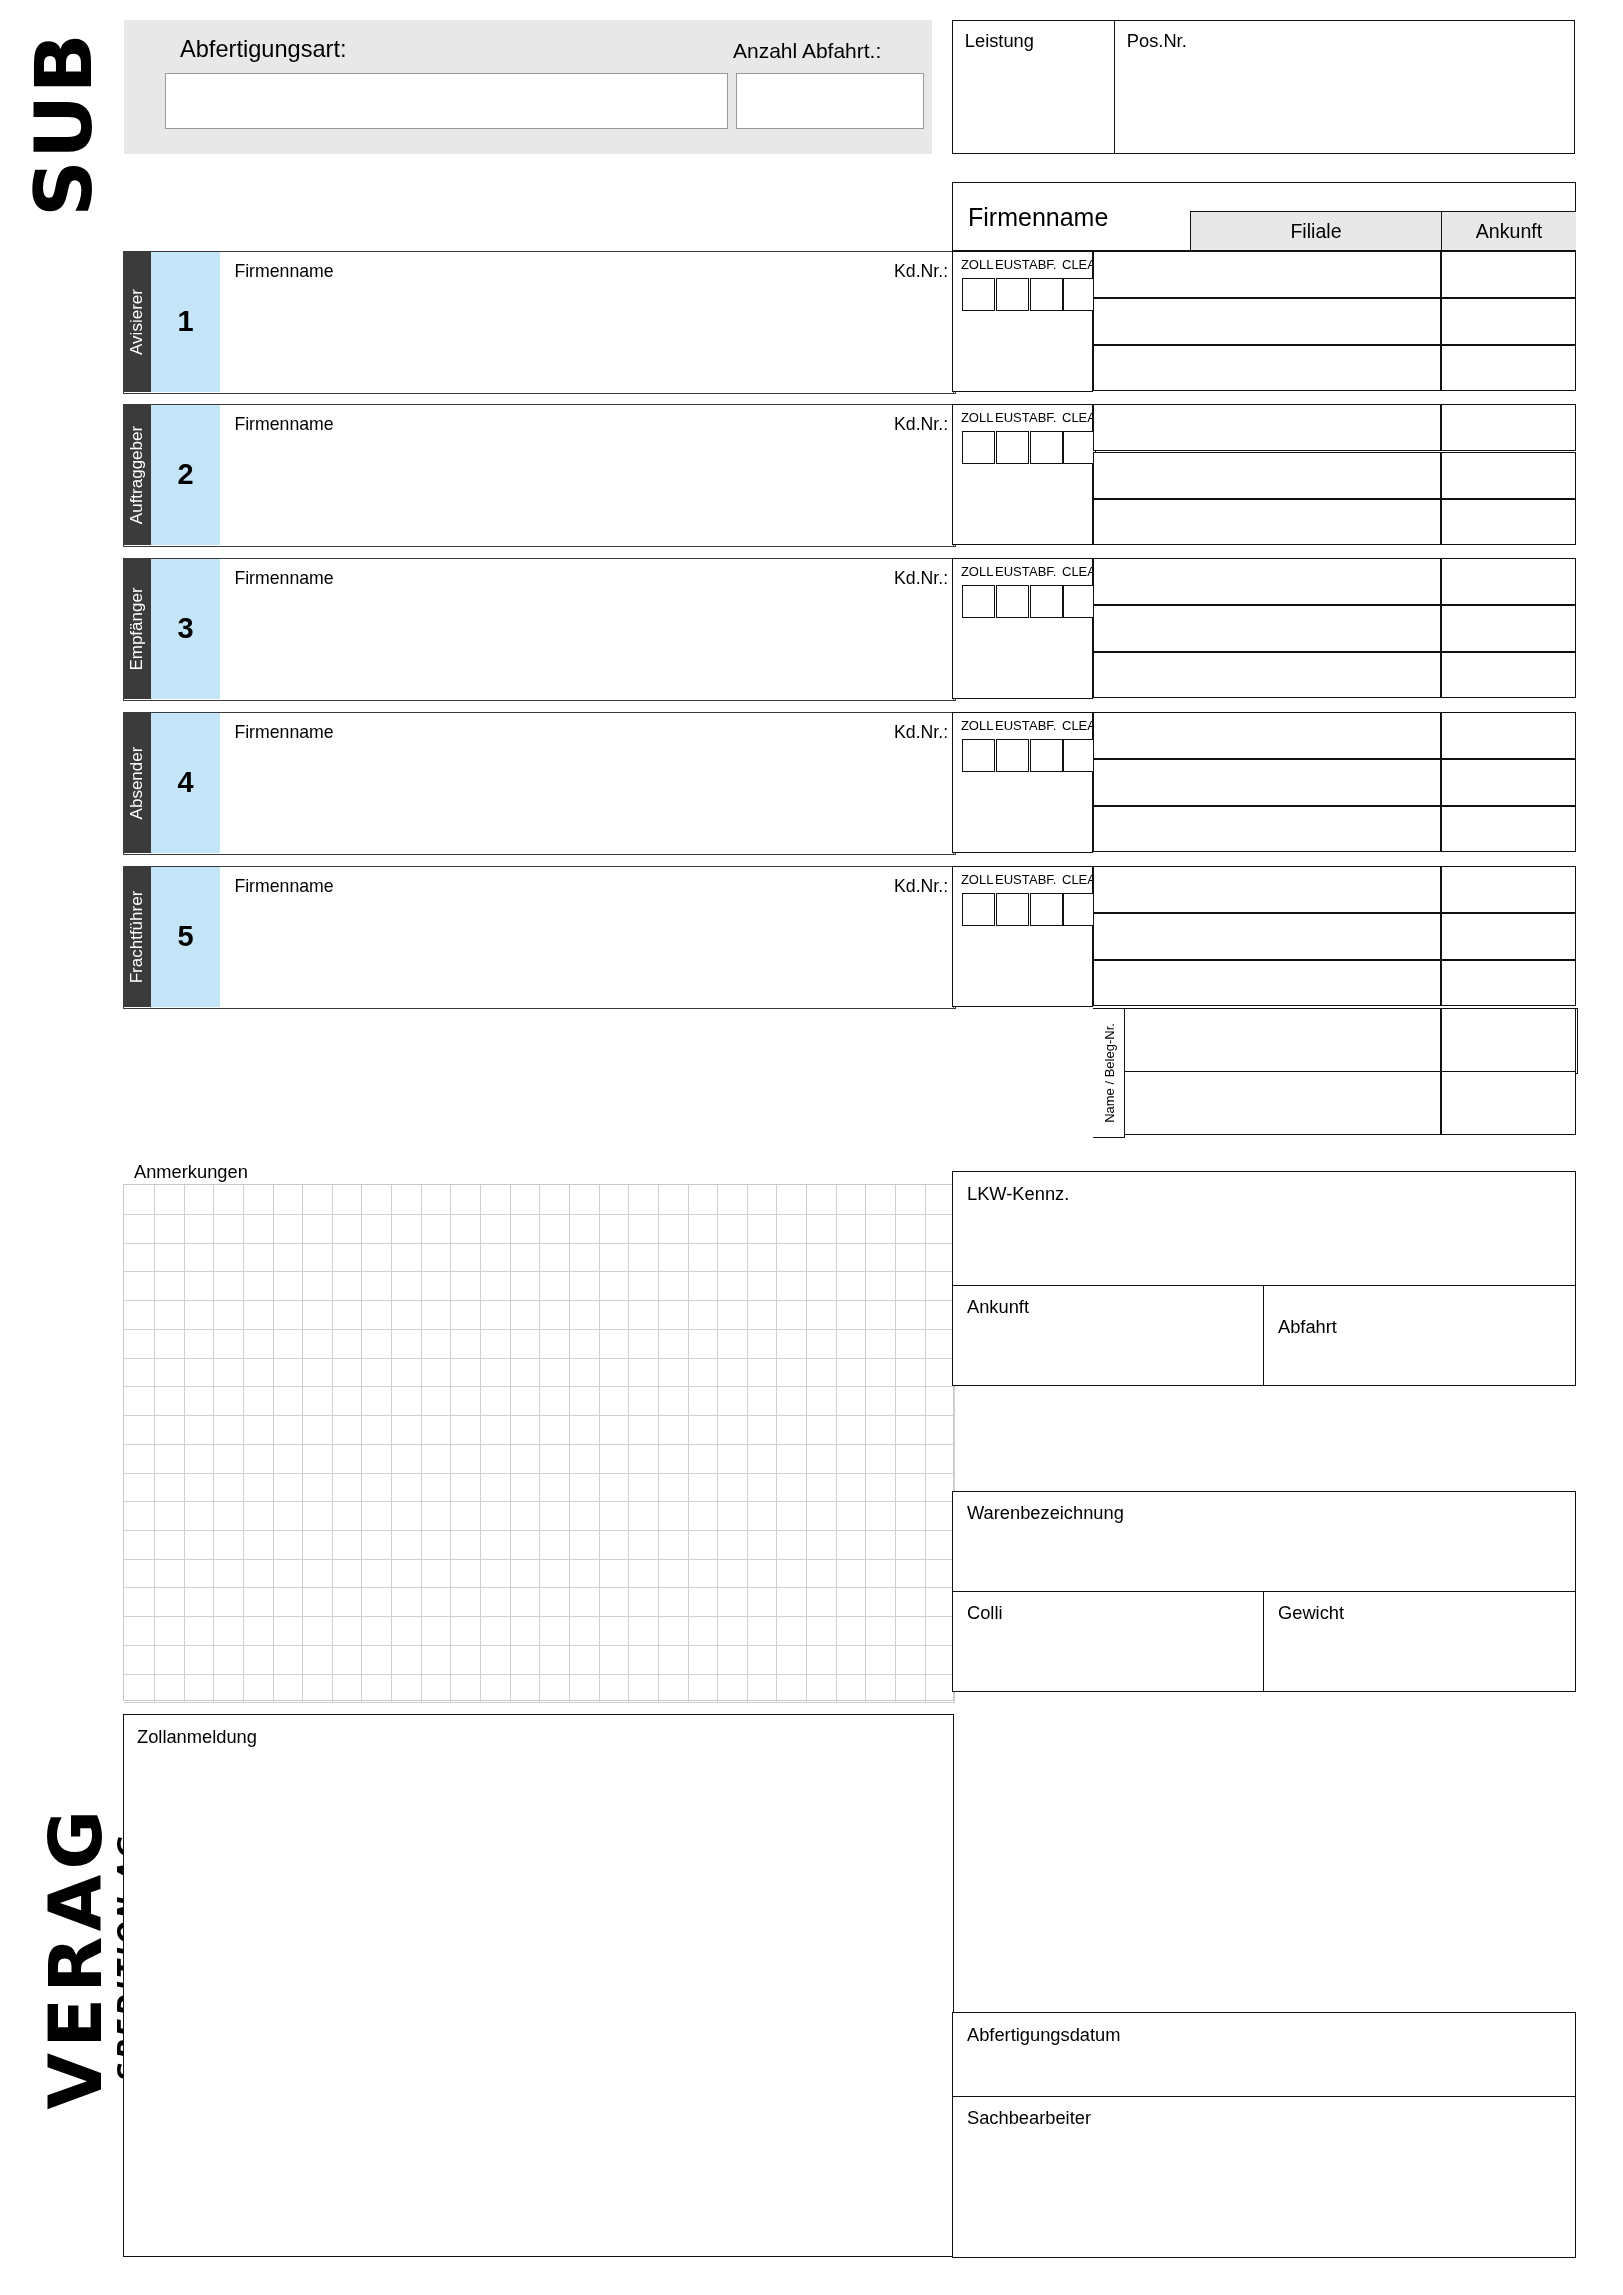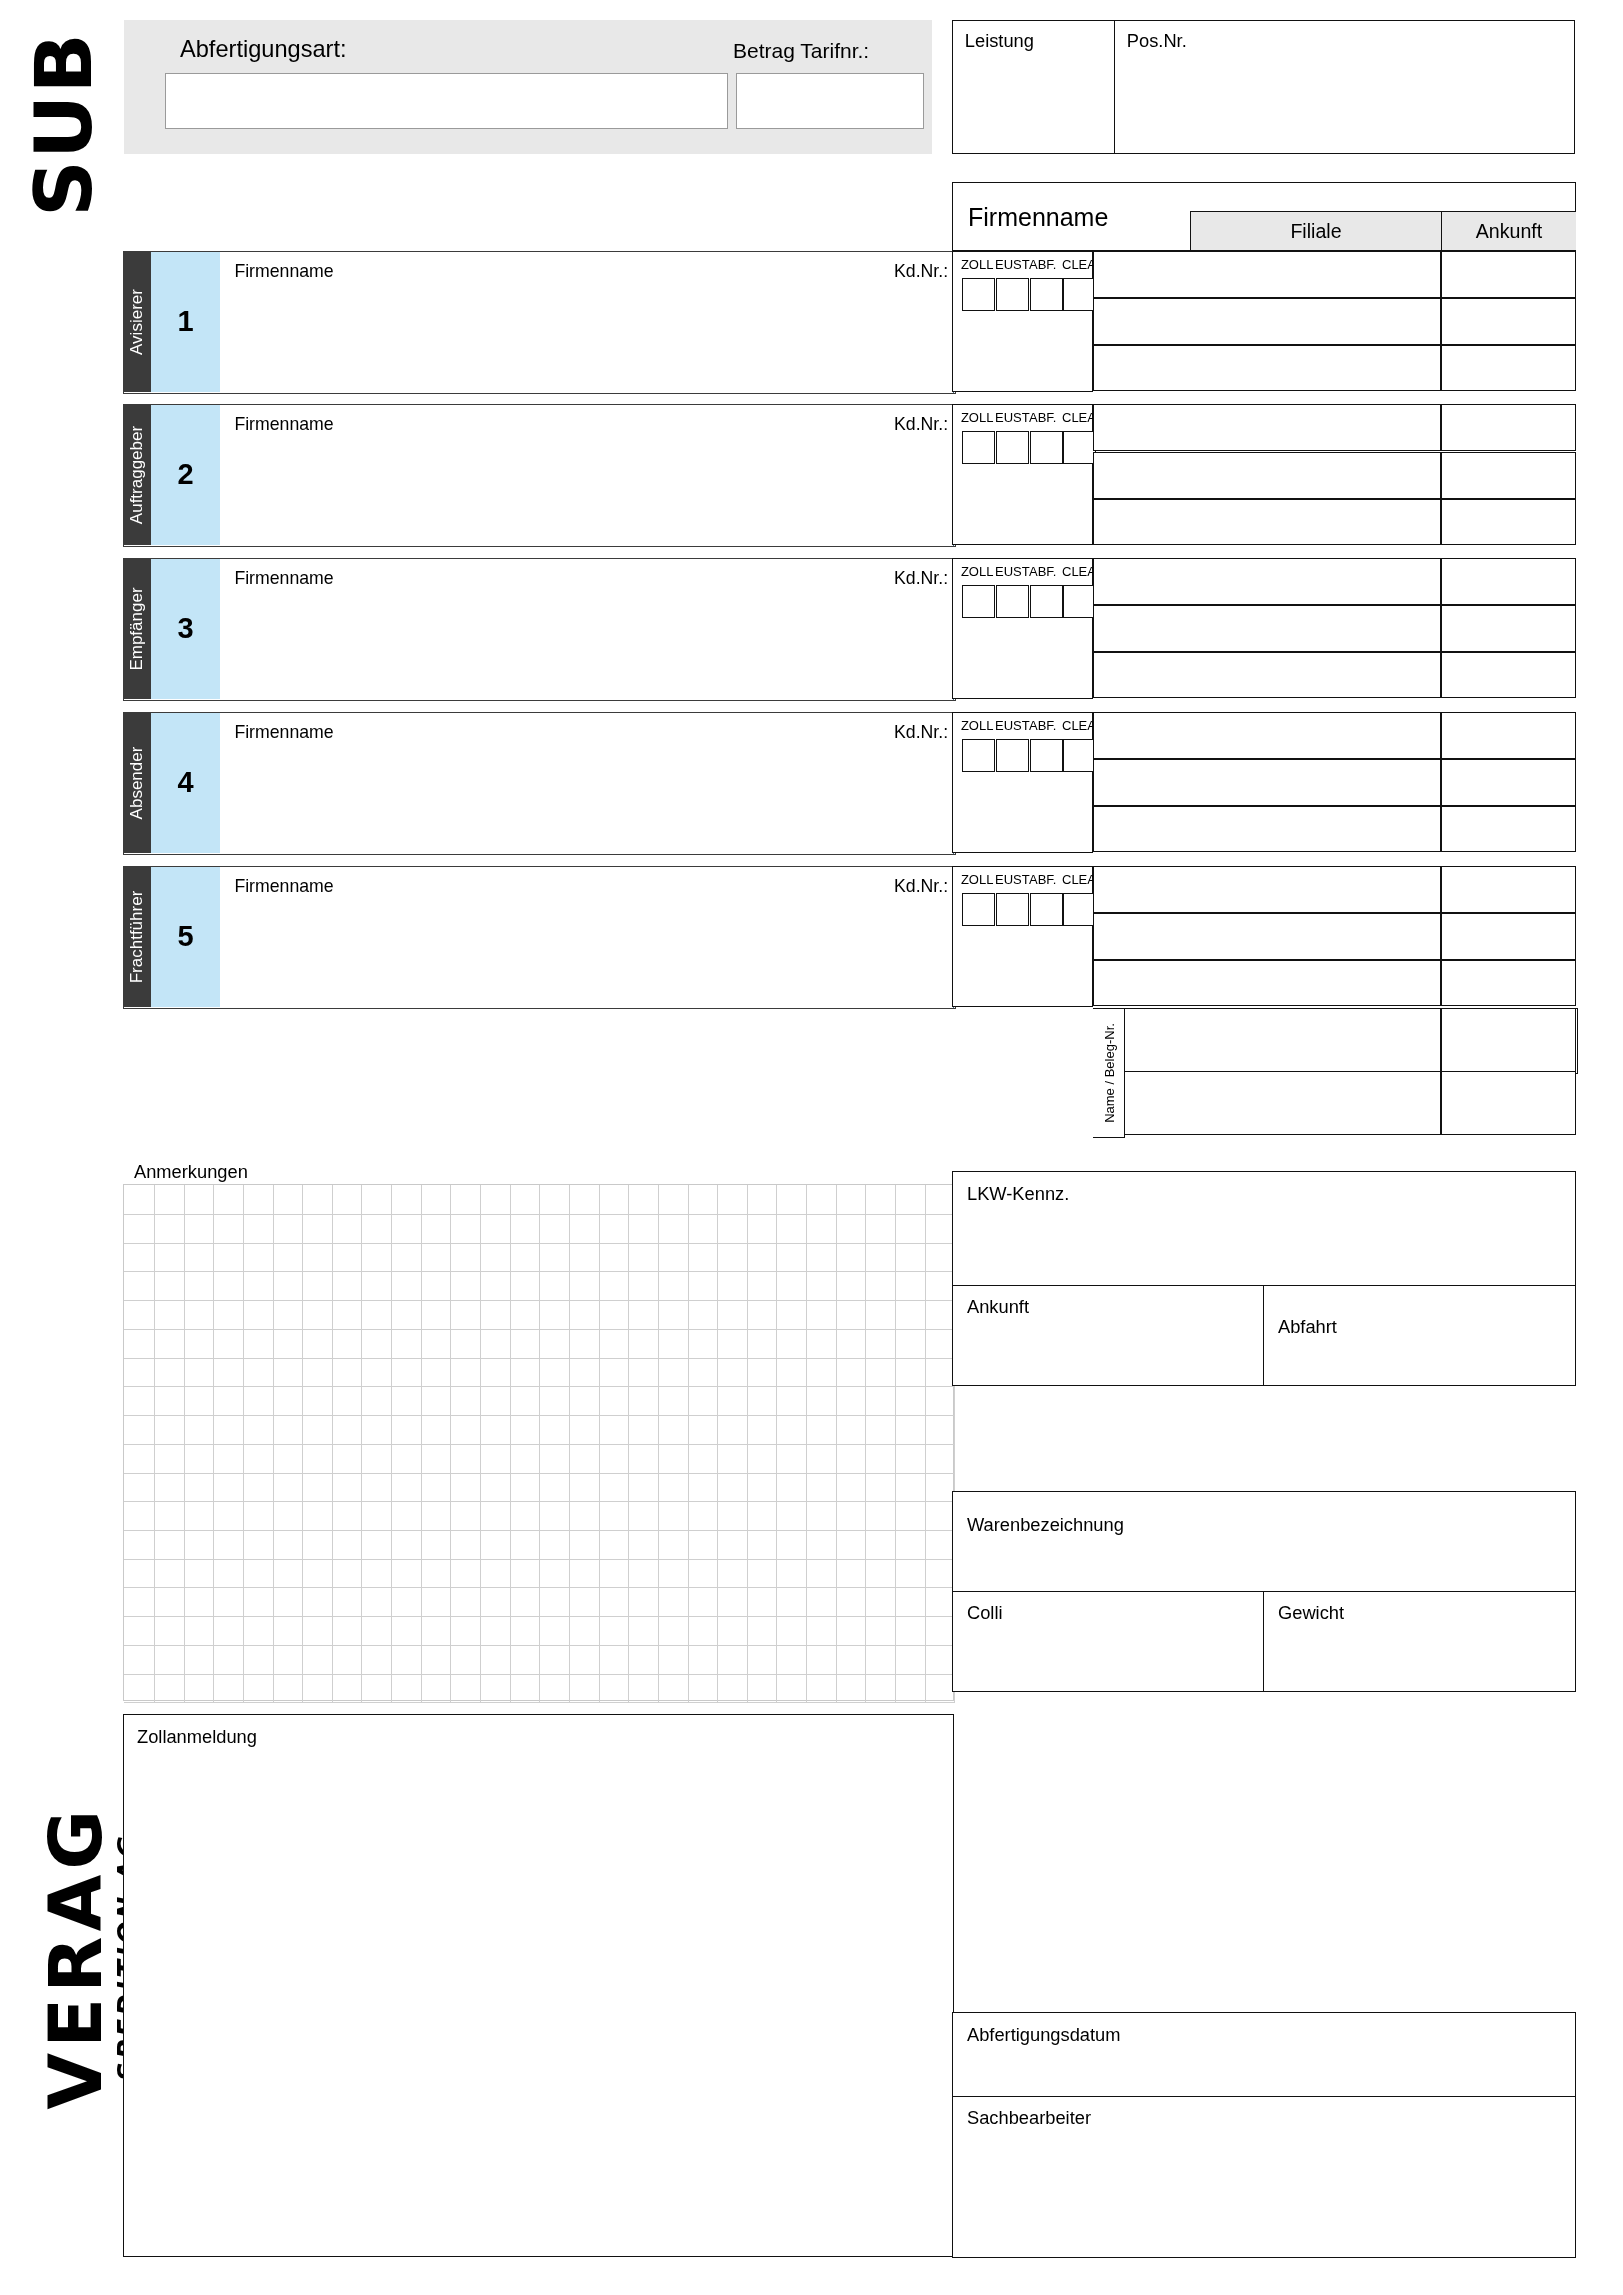--- a/index.html
+++ b/index.html
@@ -187,21 +187,21 @@
 
   
   #lkw-box { left: 952px; top: 1171px; width: 624px; height: 115px; }
   #lkw-label { left: 967px; top: 1183px; font-size: 18.3px; }
   #ankunft-box { left: 952px; top: 1285px; width: 312px; height: 101px; }
   #abfahrt-box { left: 1263px; top: 1285px; width: 313px; height: 101px; }
   #ankunft-label { left: 967px; top: 1296px; font-size: 18.3px; }
   #abfahrt-label { left: 1278px; top: 1296px; font-size: 18.3px; margin-top: 20px; }
 
   #waren-box { left: 952px; top: 1491px; width: 624px; height: 101px; }
-  #waren-label { left: 967px; top: 1502px; font-size: 18.3px; margin-top: 12px; }
+  #waren-label { left: 967px; top: 1502px; font-size: 18.3px; }
   #colli-box { left: 952px; top: 1591px; width: 312px; height: 101px; }
   #gewicht-box { left: 1263px; top: 1591px; width: 313px; height: 101px; }
   #colli-label { left: 967px; top: 1602px; font-size: 18.3px; }
   #gewicht-label { left: 1278px; top: 1602px; font-size: 18.3px; }
 
   #datum-box { left: 952px; top: 2012px; width: 624px; height: 85px; }
   #datum-label { left: 967px; top: 2024px; font-size: 18.3px; }
   #sachb-box { left: 952px; top: 2096px; width: 624px; height: 162px; }
   #sachb-label { left: 967px; top: 2107px; font-size: 18.3px; }
 </style>
@@ -213,21 +213,21 @@
   <div class="abs" id="sub-title">SUB</div>
 
   <div class="abs" id="verag-logo">
     <div class="v1">VERAG</div>
     <div class="v2">SPEDITION AG</div>
   </div>
 
   <div class="abs" id="abf-panel"></div>
   <div class="abs" id="abf-label">Abfertigungsart:</div>
   <div class="abs" id="abf-input-box"></div>
-  <div class="abs" id="anzahl-label">Betrag Tarifnr.:</div>
+  <div class="abs" id="anzahl-label">Anzahl Abfahrt.:</div>
   <div class="abs" id="anzahl-box"></div>
 
   <div class="abs bx" id="filiale-box">
     <div class="abs hdr-lbl" style="left:11.8px;top:9.2px;">Leistung</div>
   </div>
   <div class="abs bx" id="posnr-box">
     <div class="abs hdr-lbl" style="left:11.8px;top:9.2px;">Pos.Nr.</div>
   </div>
 
   <div class="abs bx" id="abr-head"></div>

